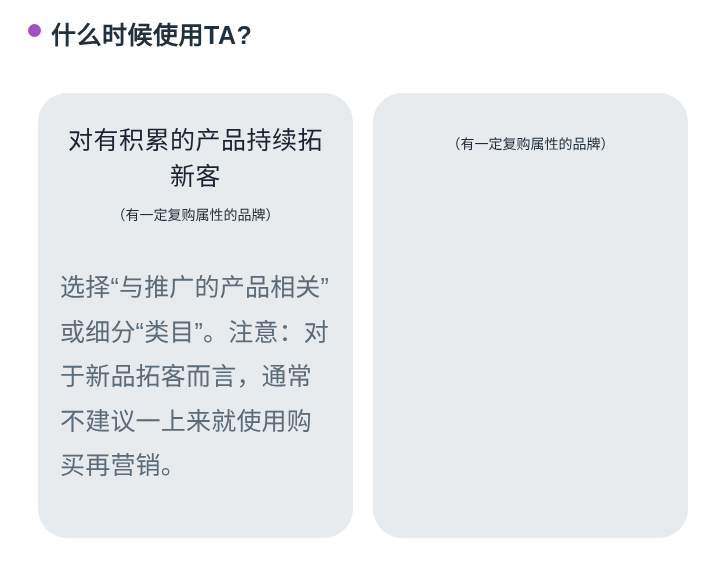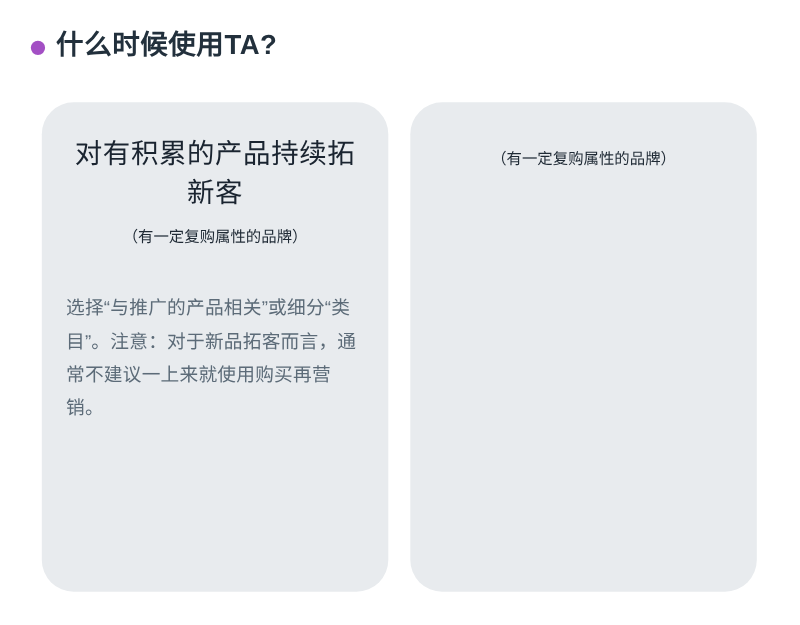--- a/index.html
+++ b/index.html
@@ -15,21 +15,20 @@
     overflow: hidden;
     position: relative;
   }
 
   
   .page-heading {
     position: absolute;
     left: 28px;
     top: 22px;
     display: flex;
-    align-items: center;
     gap: 10px;
     height: 40px;
   }
   .bullet-dot {
     width: 13px;
     height: 13px;
     border-radius: 50%;
     background: #a34fc4;
     flex: 0 0 auto;
     margin-top: 2px;
@@ -75,21 +74,21 @@
   .card-subtitle {
     font-size: 14px;
     line-height: 1.45;
     color: #1f2a35;
     text-align: center;
     letter-spacing: 0px;
     margin-top: 11px;
   }
   .card-body {
     margin-top: 40px;
-    font-size: 17px;
+    font-size: 25px;
     line-height: 1.78;
     color: #5c6b78;
     text-align: left;
     letter-spacing: 0.2px;
     padding: 0 4px;
   }
   .card-body p {
     margin: 0;
   }
 </style>

